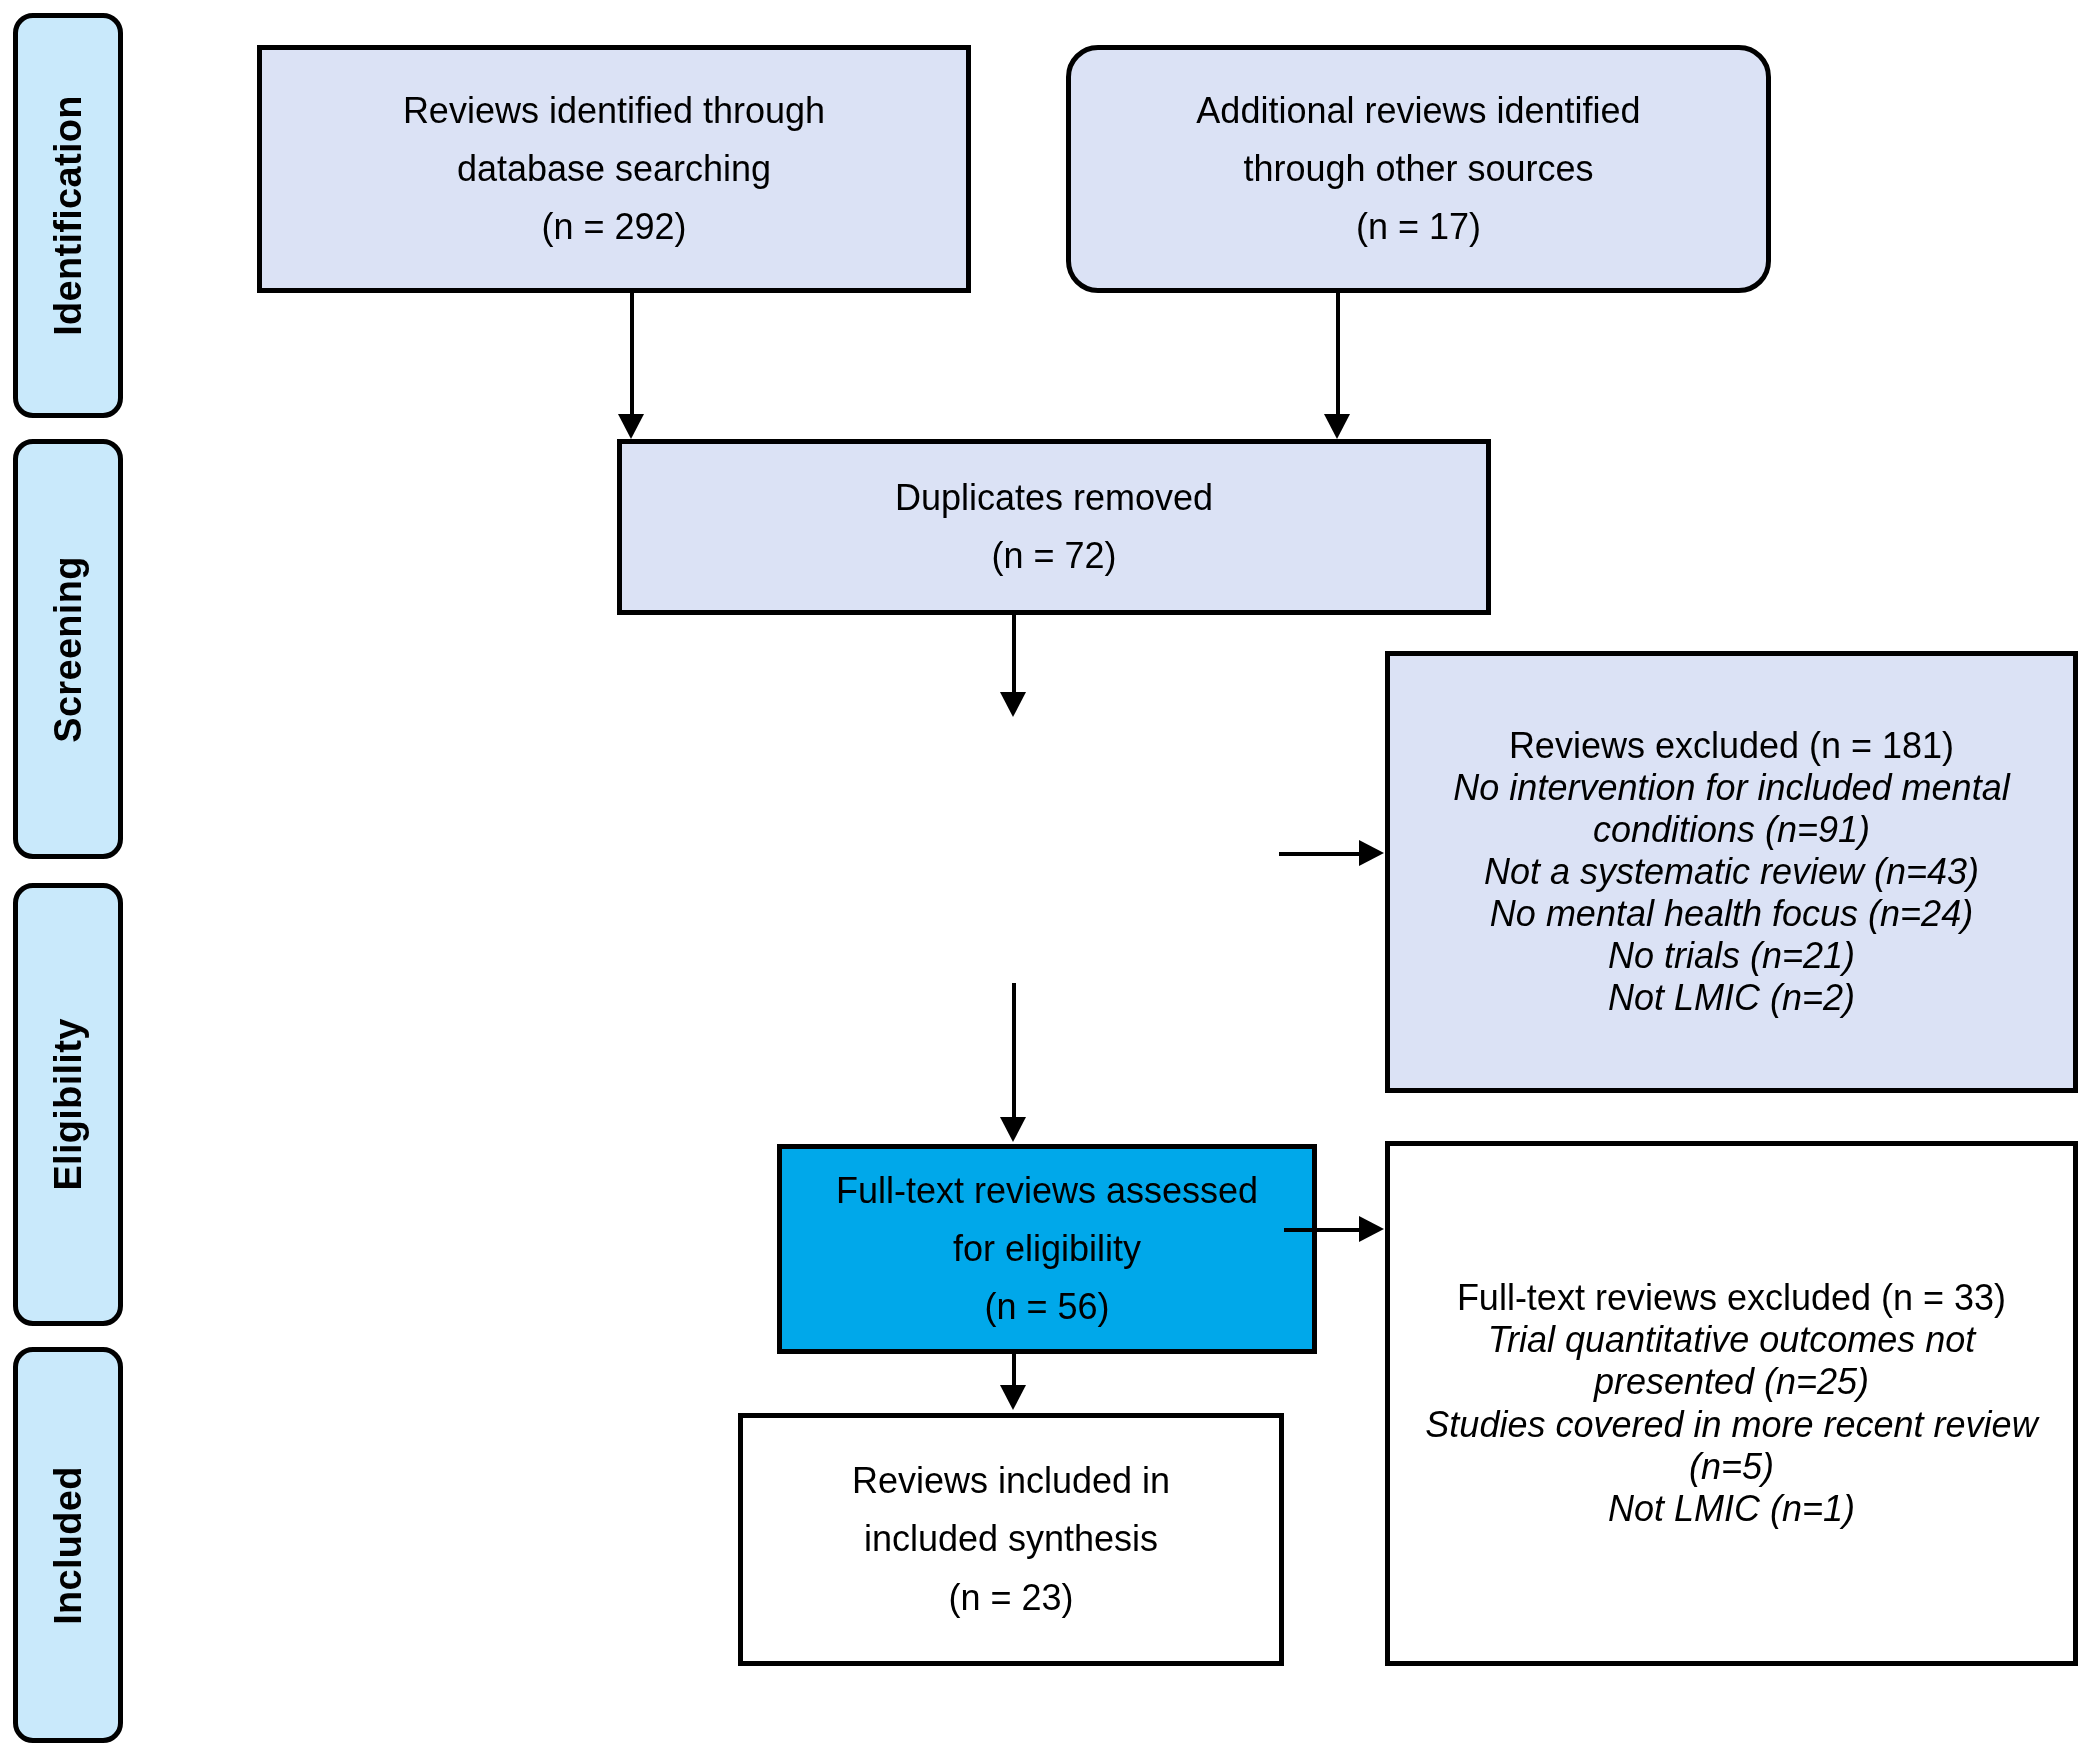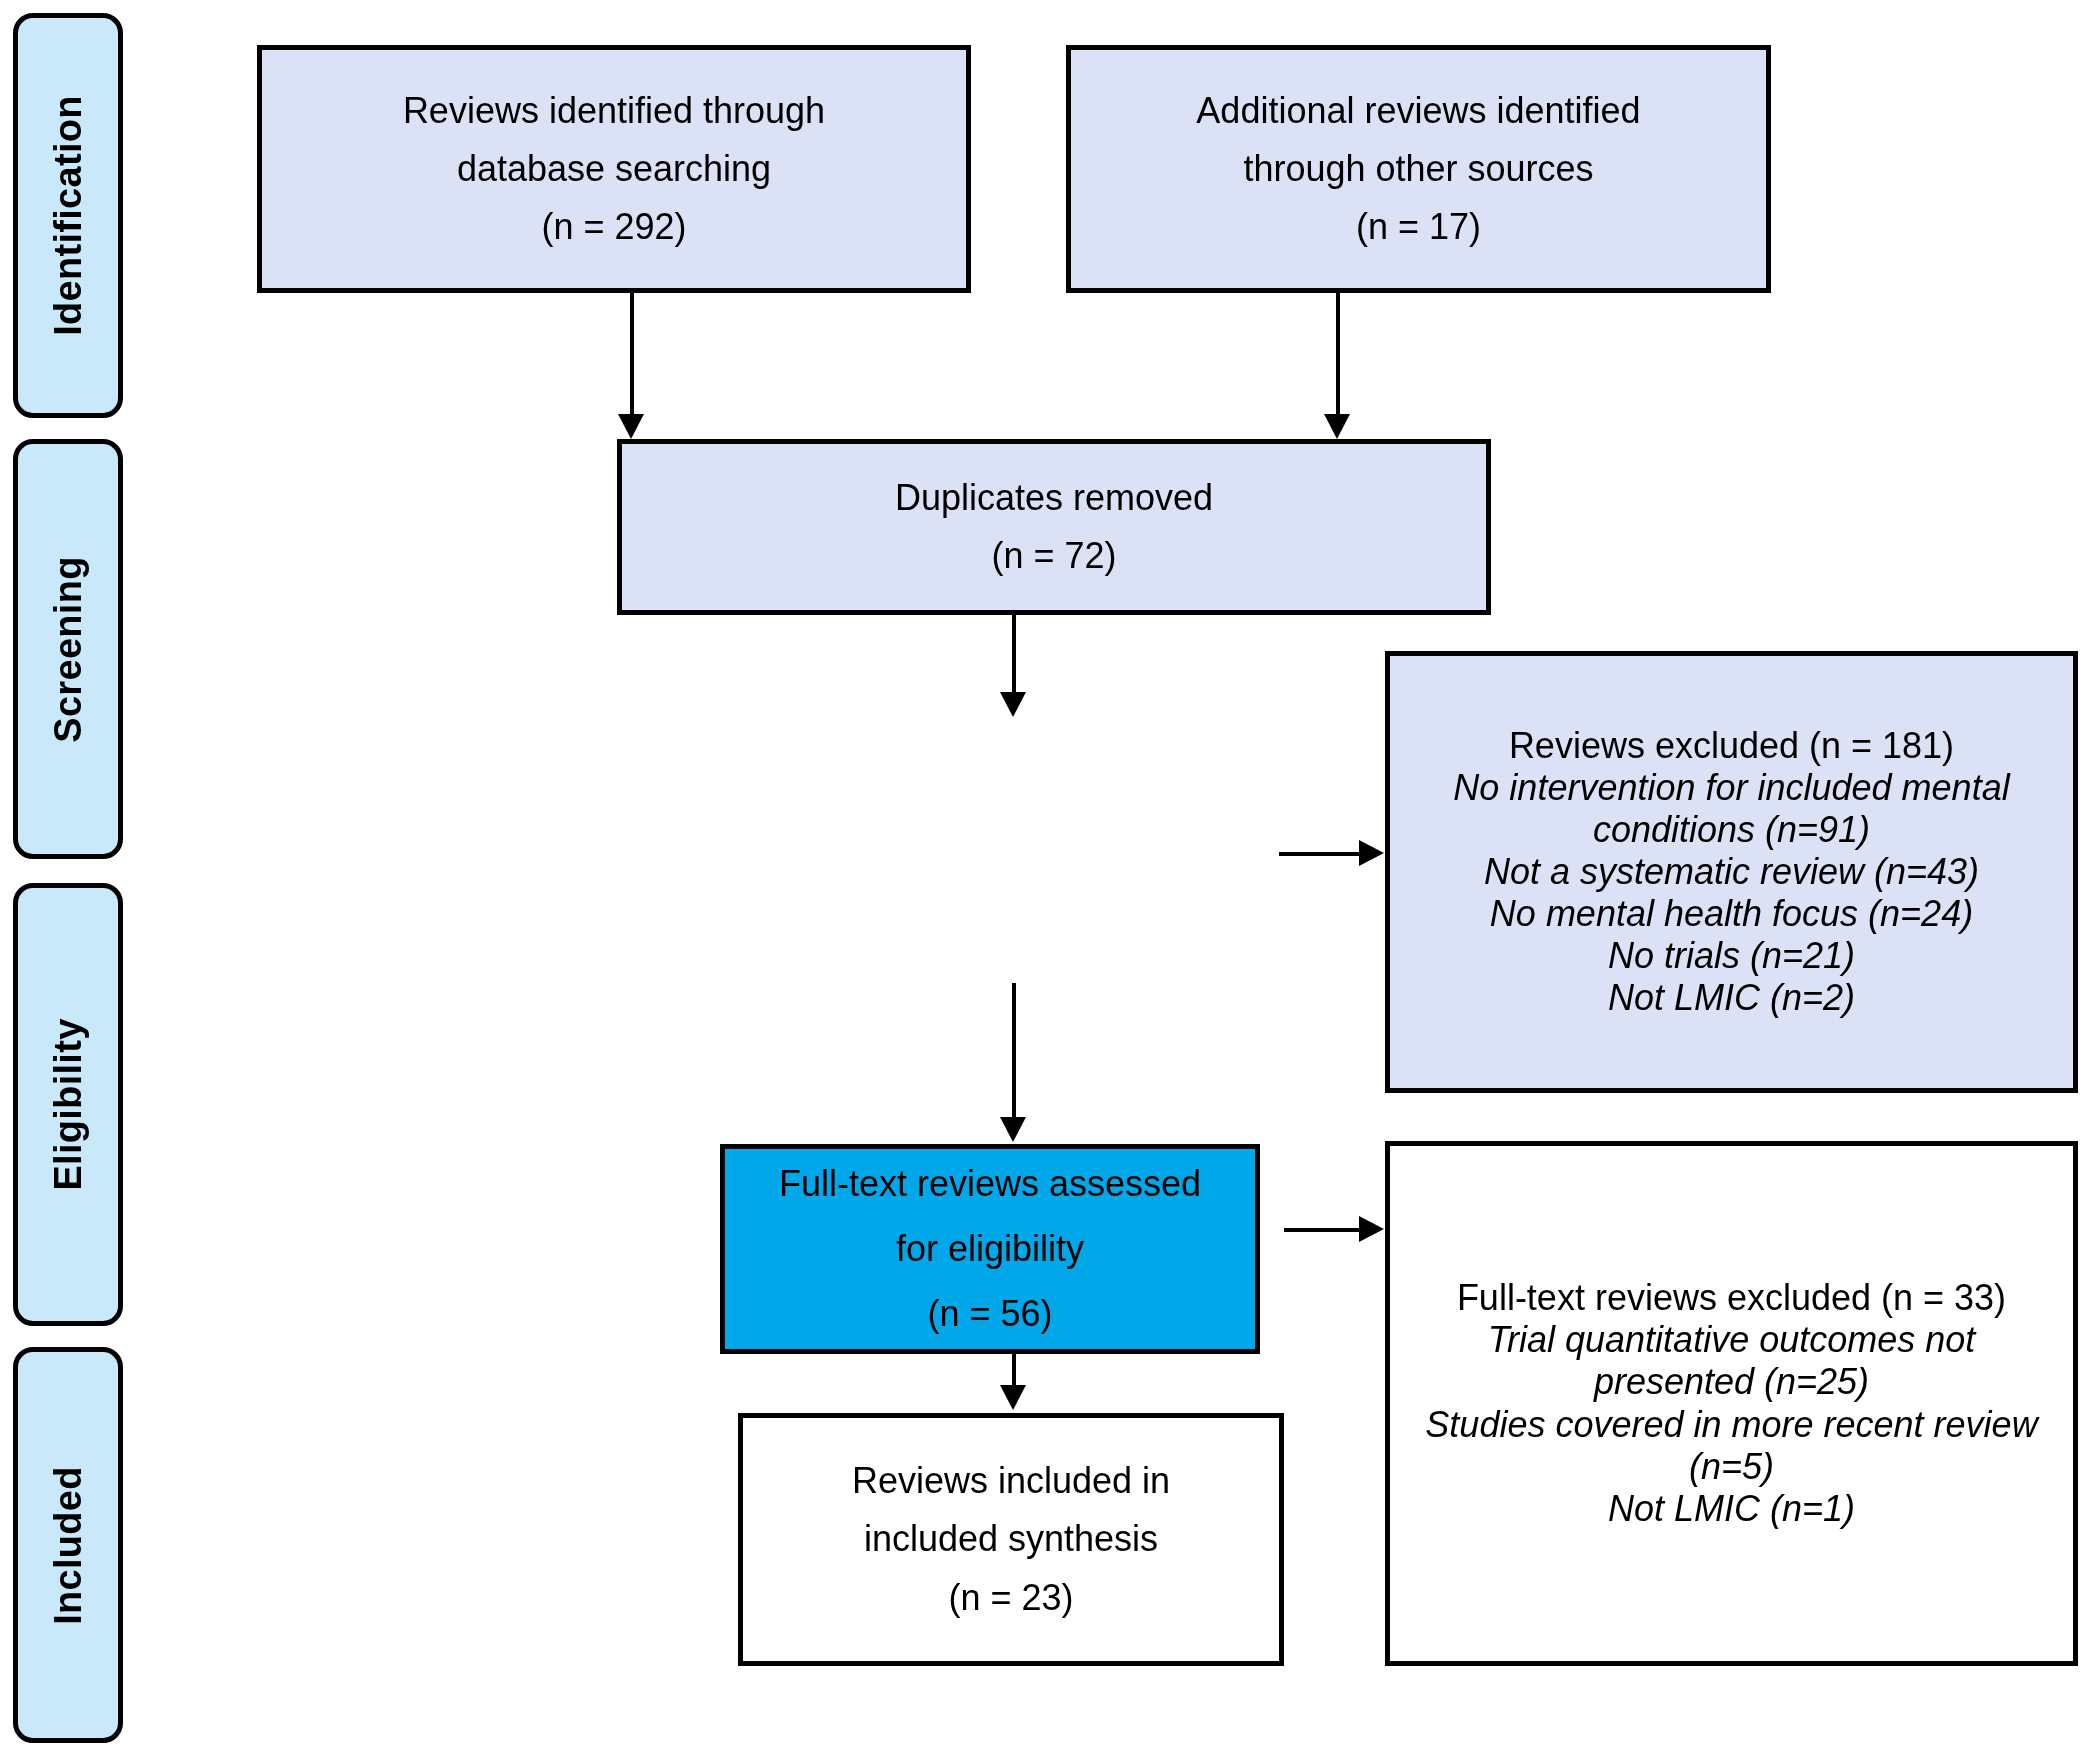--- a/index.html
+++ b/index.html
@@ -110,21 +110,21 @@
   <div class="phase-bar" style="left:13px; top:1347px; width:110px; height:396px;">
     <span class="phase-label">Included</span>
   </div>
 
   <div class="flow-box fill-lavender" style="left:257px; top:45px; width:714px; height:248px;">
     <div class="line">Reviews identified through</div>
     <div class="line">database searching</div>
     <div class="line">(n = 292)</div>
   </div>
 
-  <div class="flow-box fill-lavender" style="left:1066px; top:45px; width:705px; height:248px;">
+  <div class="flow-box fill-lavender" style="left:1066px; top:45px; width:705px; height:248px;border-radius:32px;">
     <div class="line">Additional reviews identified</div>
     <div class="line">through other sources</div>
     <div class="line">(n = 17)</div>
   </div>
 
   <div class="v-line" style="left:630px; top:293px; width:4.2px; height:124px;"></div>
   <div class="arrow-down" style="left:618px; top:414px;"></div>
 
   <div class="v-line" style="left:1336px; top:293px; width:4.2px; height:124px;"></div>
   <div class="arrow-down" style="left:1324px; top:414px;"></div>
@@ -146,21 +146,21 @@
     <div class="line italic">No intervention for included mental conditions (n=91)</div>
     <div class="line italic">Not a systematic review (n=43)</div>
     <div class="line italic">No mental health focus (n=24)</div>
     <div class="line italic">No trials (n=21)</div>
     <div class="line italic">Not LMIC (n=2)</div>
   </div>
 
   <div class="v-line" style="left:1012px; top:983px; width:4.2px; height:136px;"></div>
   <div class="arrow-down" style="left:1000px; top:1117px;"></div>
 
-  <div class="flow-box fill-cyan" style="left:720px; top:1144px; width:540px; height:210px;justify-content:space-between;">
+  <div class="flow-box fill-cyan" style="left:777px; top:1144px; width:540px; height:210px;">
     <div class="line">Full-text reviews assessed</div>
     <div class="line">for eligibility</div>
     <div class="line">(n = 56)</div>
   </div>
 
   <div class="h-line" style="left:1284px; top:1228px; width:78px; height:4.2px;"></div>
   <div class="arrow-right" style="left:1359px; top:1216px;"></div>
 
   <div class="flow-box fill-white dense" style="left:1385px; top:1141px; width:693px; height:525px; justify-content:center; padding:8.4px 15.5px;">
     <div class="line bold">Full-text reviews excluded (n = 33)</div>

